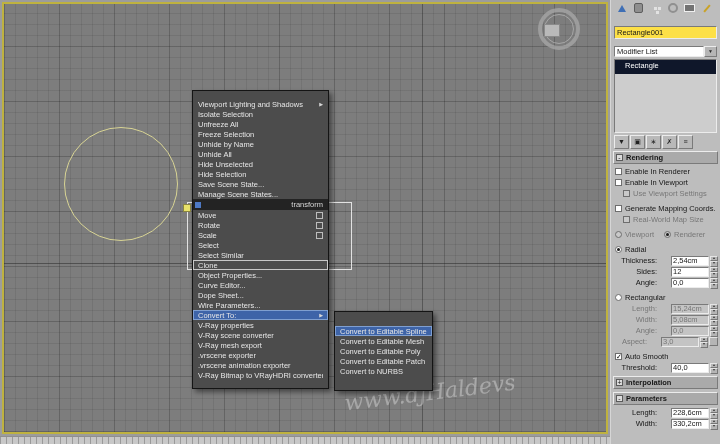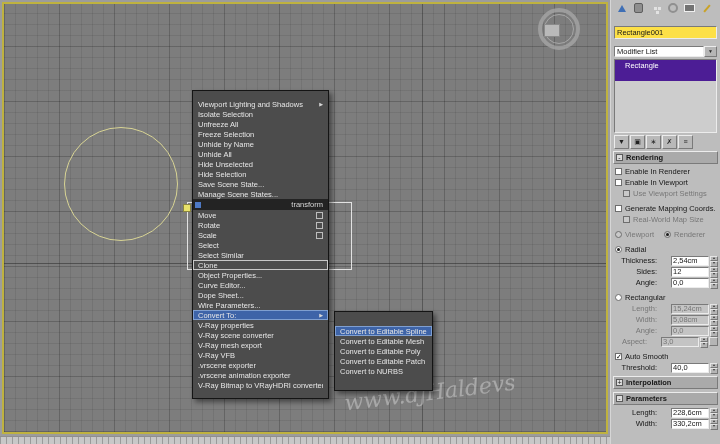--- a/index.html
+++ b/index.html
@@ -65,21 +65,21 @@
   .ti-modify{width:7px;height:8px;background:#8f8f8f;border-radius:2px;border:1px solid #5e5e5e}
   .ti-hierarchy{width:3px;height:3px;background:#e2e2e2;box-shadow:4px 0 #e2e2e2,2px 4px #e2e2e2}
   .ti-motion{width:6px;height:6px;border:2px solid #909090;border-radius:50%}
   .ti-display{width:9px;height:6px;border:1px solid #efefef;background:#737373}
   .ti-utilities{width:2px;height:9px;background:#c9a227;transform:rotate(40deg)}
   .namefield{height:11px;line-height:11px;background:#fde047;margin:11px 3px 0;padding:0 2px;overflow:hidden}
   .modrow{display:flex;margin:7px 3px 0;height:11px}
   .modfield{flex:1;background:#fff;line-height:9px;padding:0 2px;overflow:hidden}
   .droparrow{width:11px;background:#b5b5b5;text-align:center;font-size:5px;line-height:9px;color:#2a2a2a}
   .stack{height:72px;margin:2px 3px 0;background:#cdcdcd;overflow:hidden}
-  .stackrow{height:21px;line-height:11px;background:#4c1d95;color:#fff;padding:0 3px 0 10px}
+  .stackrow{height:14px;line-height:11px;background:#0f172a;color:#fff;padding:0 3px 0 10px}
   .stacktools{display:flex;gap:1px;margin:2px 3px 0;height:13px}
   .sbtn{width:13px;height:12px;background:#b9b9b9;text-align:center;line-height:11px;font-size:7px;color:#222}
   .rhdr{height:11px;margin:3px 2px 0;background:#aaaaaa;display:flex;align-items:center;font-weight:bold}
   .pm{width:7px;height:7px;box-sizing:border-box;border:1px solid #5a5a5a;background:#dcdcdc;
     margin:0 3px 0 2px;font-size:7px;line-height:5px;text-align:center;font-weight:normal}
   .rtitle{flex:1}
   .rows{padding:2px 2px 0}
   .prow{height:11px;display:flex;align-items:center;white-space:nowrap}
   .prow.gap{margin-top:4px}
   .prow.dis{color:#777}
@@ -190,23 +190,20 @@
         <div class="mi">
           <span class="milabel">V-Ray properties</span>
         </div>
         <div class="mi">
           <span class="milabel">V-Ray scene converter</span>
         </div>
         <div class="mi">
           <span class="milabel">V-Ray mesh export</span>
         </div>
         <div class="mi">
-          <span class="milabel">V-Ray VFB</span>
-        </div>
-        <div class="mi">
           <span class="milabel">.vrscene exporter</span>
         </div>
         <div class="mi">
           <span class="milabel">.vrscene animation exporter</span>
         </div>
         <div class="mi">
           <span class="milabel">V-Ray Bitmap to VRayHDRI converter</span>
         </div>
       </div>
     <div class="submenu">

